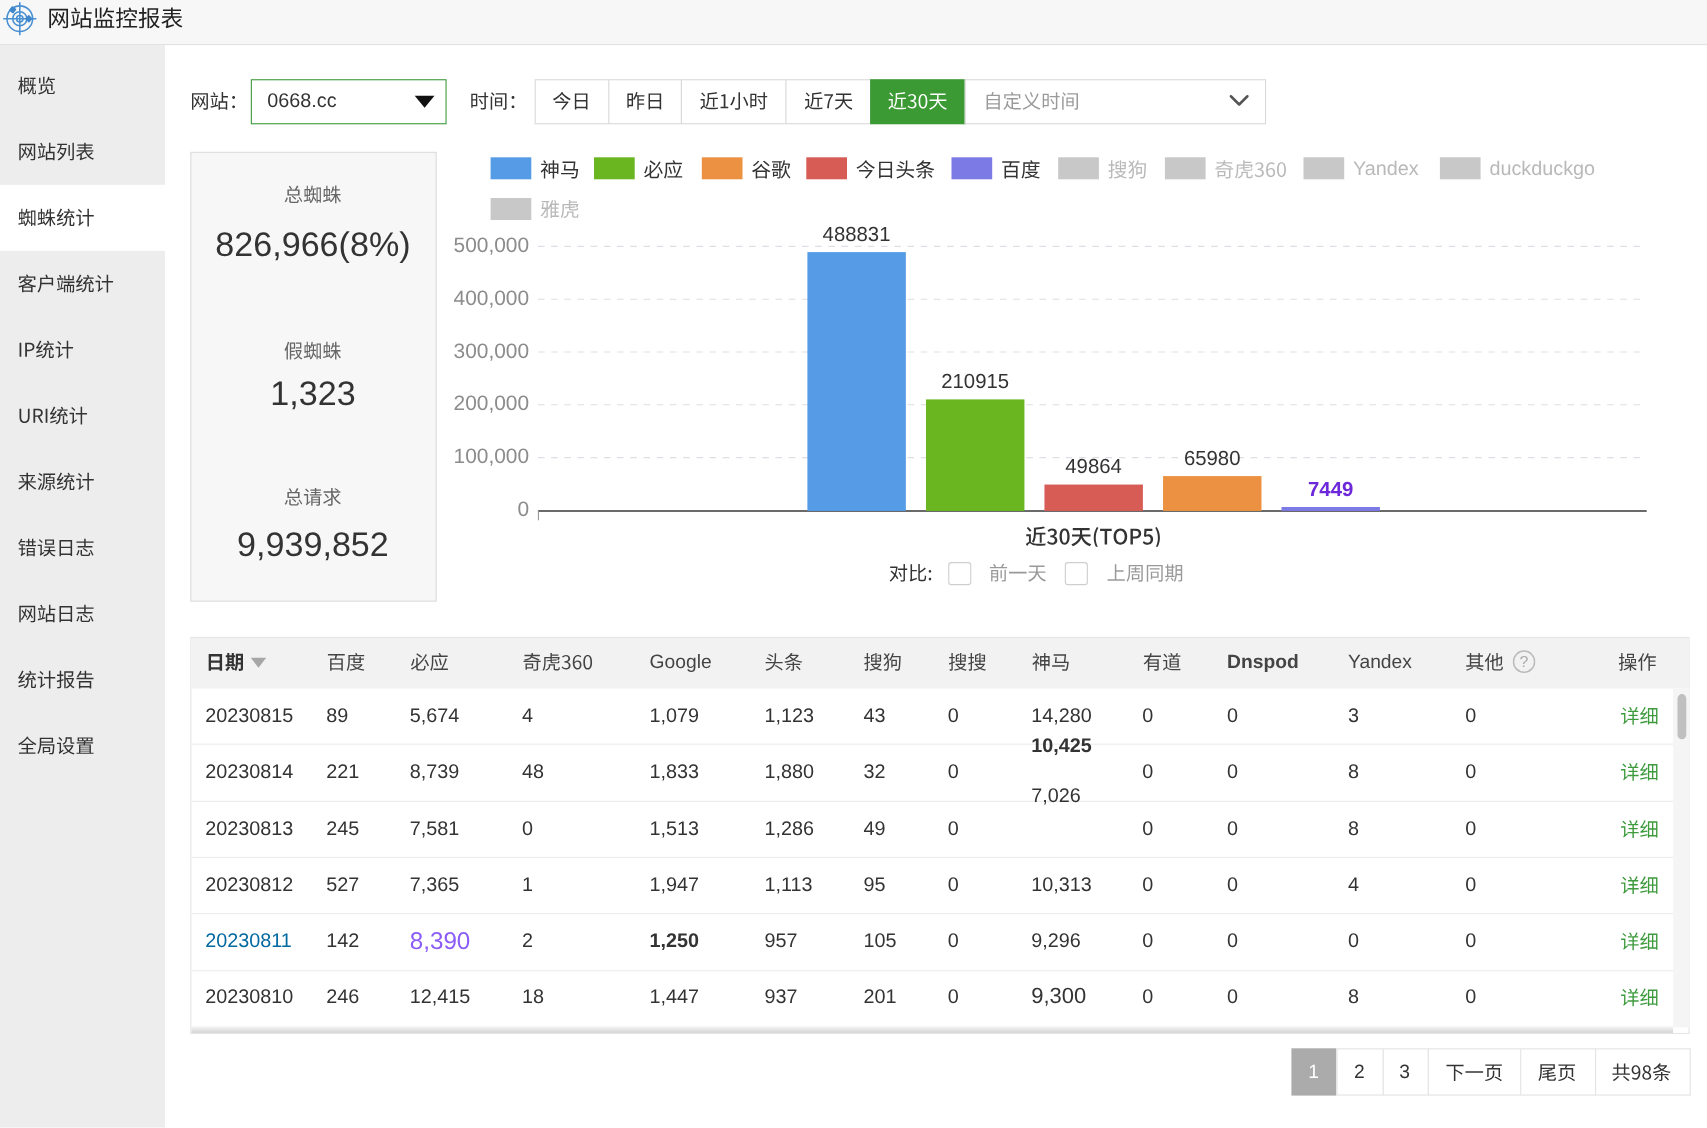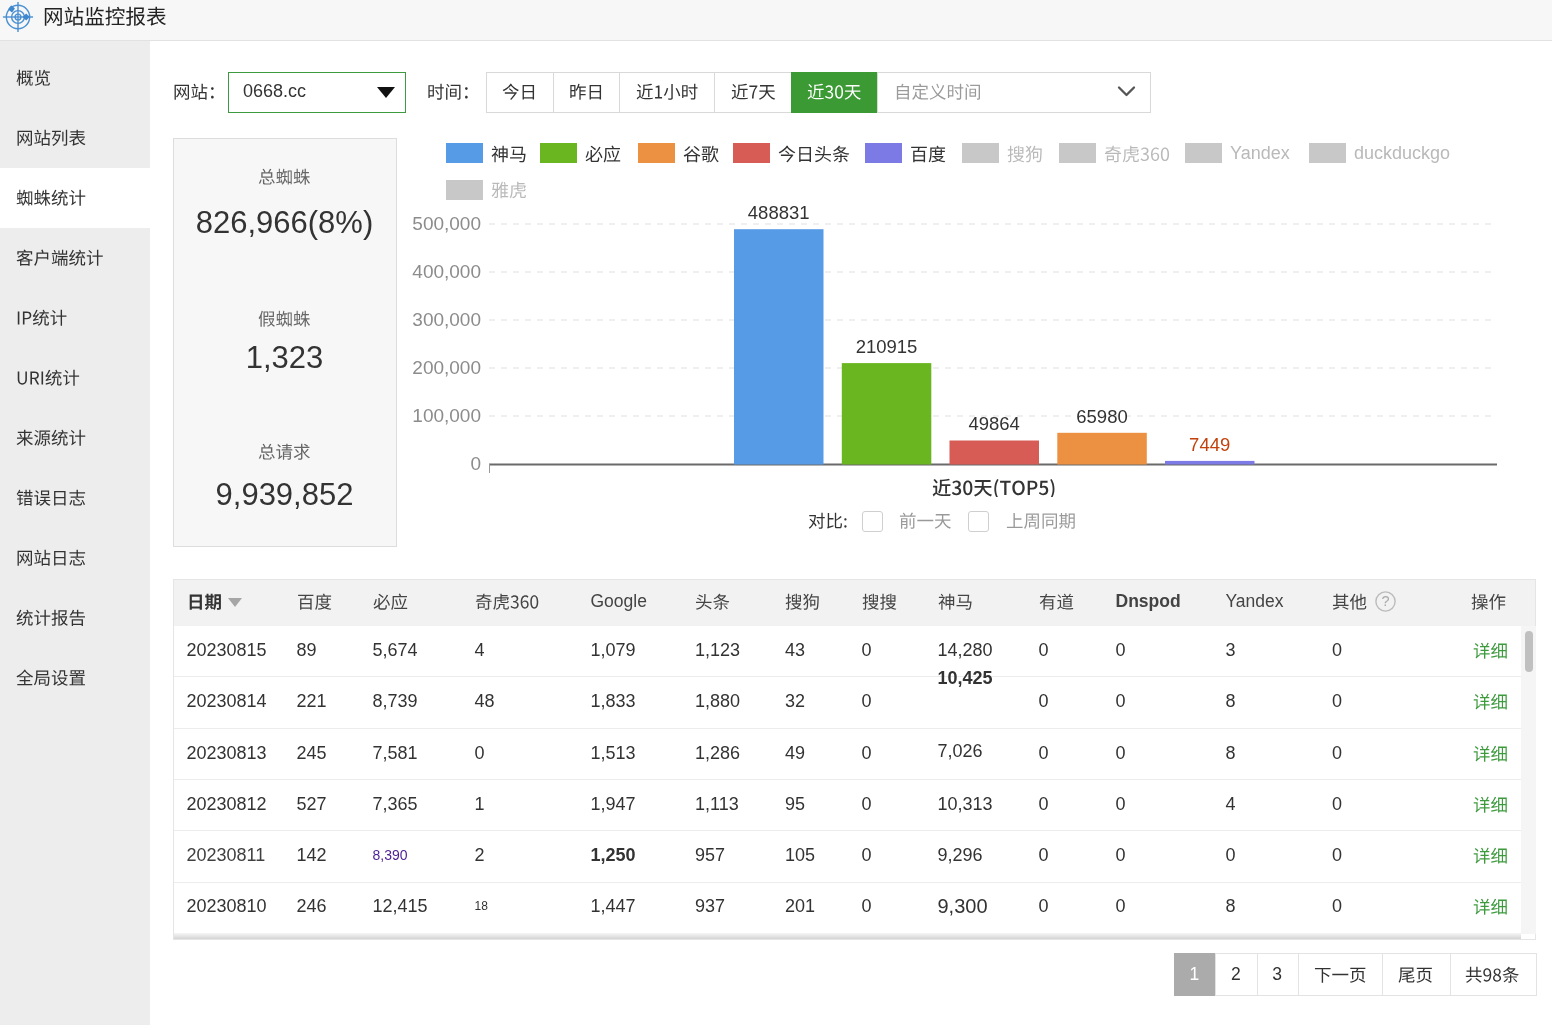--- a/index.html
+++ b/index.html
@@ -154,21 +154,21 @@
 <div style="position:absolute;top:211.7px;height:24.7px;line-height:24.7px;font-size:19px;color:#8c8c8c;font-weight:400;white-space:nowrap;left:481px;transform:translateX(-100%)">500,000</div>
 <div style="position:absolute;top:259.6px;height:24.7px;line-height:24.7px;font-size:19px;color:#8c8c8c;font-weight:400;white-space:nowrap;left:481px;transform:translateX(-100%)">400,000</div>
 <div style="position:absolute;top:307.6px;height:24.7px;line-height:24.7px;font-size:19px;color:#8c8c8c;font-weight:400;white-space:nowrap;left:481px;transform:translateX(-100%)">300,000</div>
 <div style="position:absolute;top:355.6px;height:24.7px;line-height:24.7px;font-size:19px;color:#8c8c8c;font-weight:400;white-space:nowrap;left:481px;transform:translateX(-100%)">200,000</div>
 <div style="position:absolute;top:403.6px;height:24.7px;line-height:24.7px;font-size:19px;color:#8c8c8c;font-weight:400;white-space:nowrap;left:481px;transform:translateX(-100%)">100,000</div>
 <div style="position:absolute;top:451.6px;height:24.7px;line-height:24.7px;font-size:19px;color:#8c8c8c;font-weight:400;white-space:nowrap;left:481px;transform:translateX(-100%)">0</div>
 <div style="position:absolute;top:200.8px;height:24.1px;line-height:24.1px;font-size:18.5px;color:#333;font-weight:400;white-space:nowrap;left:778.7px;transform:translateX(-50%)">488831</div>
 <div style="position:absolute;top:335.4px;height:24.1px;line-height:24.1px;font-size:18.5px;color:#333;font-weight:400;white-space:nowrap;left:886.5px;transform:translateX(-50%)">210915</div>
 <div style="position:absolute;top:412.4px;height:24.1px;line-height:24.1px;font-size:18.5px;color:#333;font-weight:400;white-space:nowrap;left:994.2px;transform:translateX(-50%)">49864</div>
 <div style="position:absolute;top:404.9px;height:24.1px;line-height:24.1px;font-size:18.5px;color:#333;font-weight:400;white-space:nowrap;left:1102px;transform:translateX(-50%)">65980</div>
-<div style="position:absolute;top:433.4px;height:24.1px;line-height:24.1px;font-size:18.5px;color:#c2410c;font-weight:400;white-space:nowrap;left:1209.7px;transform:translateX(-50%)">7449</div>
+<div style="position:absolute;top:433.4px;height:24.1px;line-height:24.1px;font-size:18.5px;color:#6d28d9;font-weight:700;white-space:nowrap;left:1209.7px;transform:translateX(-50%)">7449</div>
 <div style="position:absolute;left:931.9px;top:477.9px;line-height:0"><svg class="" width="124.2" height="19.3" viewBox="0 0 124.2 19.3">
       <path fill="#333" transform="translate(0,16.98) scale(0.019300,-0.019300)" d="M72 779C126 724 192 648 220 599L298 653C266 701 198 774 145 825ZM859 843C756 812 569 792 409 785V564C409 436 401 260 316 135C337 124 380 95 396 78C470 185 495 337 502 467H684V83H777V467H955V556H505V563V708C656 717 820 737 937 773ZM268 484H50V391H176V128C133 110 82 68 32 15L96 -73C140 -9 186 53 219 53C241 53 274 20 318 -5C389 -47 473 -59 599 -59C698 -59 871 -53 942 -48C944 -22 959 25 970 51C871 38 715 30 602 30C490 30 402 36 335 76C306 93 286 109 268 120ZM1268 -14C1403 -14 1514 65 1514 198C1514 297 1447 361 1363 383V387C1441 416 1490 475 1490 560C1490 681 1396 750 1264 750C1179 750 1112 713 1053 661L1113 589C1156 630 1203 657 1260 657C1330 657 1373 617 1373 552C1373 478 1325 424 1180 424V338C1346 338 1397 285 1397 204C1397 127 1341 82 1258 82C1182 82 1128 119 1084 162L1028 88C1078 33 1152 -14 1268 -14ZM1856 -14C1999 -14 2093 115 2093 371C2093 625 1999 750 1856 750C1711 750 1617 626 1617 371C1617 115 1711 -14 1856 -14ZM1856 78C1781 78 1728 159 1728 371C1728 582 1781 659 1856 659C1930 659 1983 582 1983 371C1983 159 1930 78 1856 78ZM2205 467V370H2560C2521 235 2423 94 2176 0C2197 -19 2226 -58 2238 -81C2479 14 2591 153 2642 294C2724 112 2852 -16 3047 -79C3061 -53 3090 -13 3112 8C2911 63 2778 193 2708 370H3077V467H2678C2681 500 2682 532 2682 563V675H3035V772H2241V675H2583V564C2583 533 2582 501 2578 467ZM3377 -199 3449 -167C3363 -24 3324 145 3324 313C3324 480 3363 649 3449 793L3377 825C3284 673 3229 510 3229 313C3229 114 3284 -47 3377 -199ZM3742 0H3860V639H4076V737H3527V639H3742ZM4484 -14C4674 -14 4805 134 4805 371C4805 608 4674 750 4484 750C4295 750 4163 609 4163 371C4163 134 4295 -14 4484 -14ZM4484 88C4362 88 4283 199 4283 371C4283 543 4362 649 4484 649C4606 649 4686 543 4686 371C4686 199 4606 88 4484 88ZM4958 0H5074V279H5185C5345 279 5463 353 5463 513C5463 680 5345 737 5181 737H4958ZM5074 373V643H5170C5287 643 5348 611 5348 513C5348 418 5291 373 5175 373ZM5777 -14C5906 -14 6025 79 6025 242C6025 403 5924 476 5801 476C5762 476 5732 467 5700 451L5717 639H5990V737H5617L5595 387L5652 350C5694 378 5722 391 5769 391C5853 391 5909 335 5909 239C5909 140 5846 82 5764 82C5686 82 5633 118 5591 160L5536 85C5588 34 5661 -14 5777 -14ZM6197 -199C6291 -47 6346 114 6346 313C6346 510 6291 673 6197 825L6125 793C6211 649 6251 480 6251 313C6251 145 6211 -24 6125 -167Z"></path>
     </svg></div>
 <div style="position:absolute;left:808.0px;top:511.8px;line-height:0"><svg class="" width="39.9" height="17.5" viewBox="0 0 39.9 17.5">
       <path fill="#333" transform="translate(0,15.40) scale(0.017500,-0.017500)" d="M502 394C549 323 594 228 610 168L676 201C660 261 612 353 563 422ZM91 453C152 398 217 333 275 267C215 139 136 42 45 -17C63 -32 86 -60 98 -78C190 -12 268 80 329 203C374 147 411 94 435 49L495 104C466 156 419 218 364 281C410 396 443 533 460 695L411 709L398 706H70V635H378C363 527 339 430 307 344C254 399 198 453 144 500ZM765 840V599H482V527H765V22C765 4 758 -1 741 -2C724 -2 668 -3 605 0C615 -23 626 -58 630 -79C715 -79 766 -77 796 -64C827 -51 839 -28 839 22V527H959V599H839V840ZM1125 -72C1148 -55 1185 -39 1459 50C1455 68 1453 102 1454 126L1208 50V456H1456V531H1208V829H1129V69C1129 26 1105 3 1088 -7C1101 -22 1119 -54 1125 -72ZM1534 835V87C1534 -24 1561 -54 1657 -54C1676 -54 1791 -54 1811 -54C1913 -54 1933 15 1942 215C1921 220 1889 235 1870 250C1863 65 1856 18 1806 18C1780 18 1685 18 1665 18C1620 18 1611 28 1611 85V377C1722 440 1841 516 1928 590L1865 656C1804 593 1707 516 1611 457V835ZM2139 390C2175 390 2205 418 2205 460C2205 501 2175 530 2139 530C2102 530 2073 501 2073 460C2073 418 2102 390 2139 390ZM2139 -13C2175 -13 2205 15 2205 56C2205 98 2175 126 2139 126C2102 126 2073 98 2073 56C2073 15 2102 -13 2139 -13Z"></path>
     </svg></div>
 <div style="position:absolute;left:862px;top:511px;width:21px;height:21px;background:#fff;border:1px solid #cfcfcf;box-sizing:border-box;border-radius:3px;"></div>
 <div style="position:absolute;left:898.5px;top:511.8px;line-height:0"><svg class="" width="52.5" height="17.5" viewBox="0 0 52.5 17.5">
       <path fill="#999" transform="translate(0,15.40) scale(0.017500,-0.017500)" d="M604 514V104H674V514ZM807 544V14C807 -1 802 -5 786 -5C769 -6 715 -6 654 -4C665 -24 677 -56 681 -76C758 -77 809 -75 839 -63C870 -51 881 -30 881 13V544ZM723 845C701 796 663 730 629 682H329L378 700C359 740 316 799 278 841L208 816C244 775 281 721 300 682H53V613H947V682H714C743 723 775 773 803 819ZM409 301V200H187V301ZM409 360H187V459H409ZM116 523V-75H187V141H409V7C409 -6 405 -10 391 -10C378 -11 332 -11 281 -9C291 -28 302 -57 307 -76C374 -76 419 -75 446 -63C474 -52 482 -32 482 6V523ZM1044 431V349H1960V431ZM2066 455V379H2434C2398 238 2300 90 2042 -15C2058 -30 2081 -60 2091 -78C2346 27 2455 175 2501 323C2582 127 2715 -11 2915 -77C2926 -56 2949 -26 2966 -10C2763 49 2625 189 2555 379H2937V455H2528C2532 494 2533 532 2533 568V687H2894V763H2102V687H2454V568C2454 532 2453 494 2448 455Z"></path>
     </svg></div>
@@ -254,21 +254,21 @@
     </svg></div>
 <div style="position:absolute;left:173.5px;top:727.6px;width:1347.5px;height:1px;background:#ececec;"></div>
 <div style="position:absolute;top:741.5px;height:23.4px;line-height:23.4px;font-size:18px;color:#333;font-weight:400;white-space:nowrap;left:186.5px">20230813</div>
 <div style="position:absolute;top:741.5px;height:23.4px;line-height:23.4px;font-size:18px;color:#333;font-weight:400;white-space:nowrap;left:296.5px">245</div>
 <div style="position:absolute;top:741.5px;height:23.4px;line-height:23.4px;font-size:18px;color:#333;font-weight:400;white-space:nowrap;left:372.5px">7,581</div>
 <div style="position:absolute;top:741.5px;height:23.4px;line-height:23.4px;font-size:18px;color:#333;font-weight:400;white-space:nowrap;left:474.5px">0</div>
 <div style="position:absolute;top:741.5px;height:23.4px;line-height:23.4px;font-size:18px;color:#333;font-weight:400;white-space:nowrap;left:590.5px">1,513</div>
 <div style="position:absolute;top:741.5px;height:23.4px;line-height:23.4px;font-size:18px;color:#333;font-weight:400;white-space:nowrap;left:695px">1,286</div>
 <div style="position:absolute;top:741.5px;height:23.4px;line-height:23.4px;font-size:18px;color:#333;font-weight:400;white-space:nowrap;left:785px">49</div>
 <div style="position:absolute;top:741.5px;height:23.4px;line-height:23.4px;font-size:18px;color:#333;font-weight:400;white-space:nowrap;left:861.5px">0</div>
-<div style="position:absolute;top:740px;height:23.4px;line-height:23.4px;font-size:18px;color:#333;font-weight:400;white-space:nowrap;left:937.5px">7,026</div>
+<div style="position:absolute;top:712px;height:23.4px;line-height:23.4px;font-size:18px;color:#333;font-weight:400;white-space:nowrap;left:937.5px">7,026</div>
 <div style="position:absolute;top:741.5px;height:23.4px;line-height:23.4px;font-size:18px;color:#333;font-weight:400;white-space:nowrap;left:1038.5px">0</div>
 <div style="position:absolute;top:741.5px;height:23.4px;line-height:23.4px;font-size:18px;color:#333;font-weight:400;white-space:nowrap;left:1115.5px">0</div>
 <div style="position:absolute;top:741.5px;height:23.4px;line-height:23.4px;font-size:18px;color:#333;font-weight:400;white-space:nowrap;left:1225.5px">8</div>
 <div style="position:absolute;top:741.5px;height:23.4px;line-height:23.4px;font-size:18px;color:#333;font-weight:400;white-space:nowrap;left:1332px">0</div>
 <div style="position:absolute;left:1473.0px;top:744.5px;line-height:0"><svg class="" width="35.0" height="17.5" viewBox="0 0 35.0 17.5">
       <path fill="#3d9a3d" transform="translate(0,15.40) scale(0.017500,-0.017500)" d="M107 768C161 722 229 657 262 615L312 670C280 711 210 773 155 817ZM454 811C488 760 525 692 539 649L608 678C593 721 555 786 520 836ZM187 -60V-59C202 -39 229 -17 391 111C383 125 372 153 365 174L266 99V526H40V453H195V91C195 42 164 9 146 -6C159 -17 180 -44 187 -60ZM826 843C804 784 767 704 732 648H399V579H630V441H430V372H630V231H375V160H630V-79H705V160H953V231H705V372H899V441H705V579H931V648H812C842 698 875 761 902 817ZM1037 53 1050 -21C1148 -1 1281 24 1410 50L1405 118C1270 93 1130 67 1037 53ZM1058 424C1074 432 1099 437 1243 454C1191 389 1144 336 1123 317C1088 282 1062 259 1040 254C1049 235 1060 199 1064 184C1086 196 1122 204 1408 250C1405 265 1404 294 1404 314L1178 282C1263 366 1348 470 1422 576L1357 616C1338 584 1316 552 1294 522L1141 508C1206 594 1272 704 1324 813L1251 844C1201 722 1121 593 1095 560C1070 525 1052 502 1033 498C1041 478 1054 440 1058 424ZM1647 70H1503V353H1647ZM1716 70V353H1858V70ZM1433 788V-65H1503V0H1858V-57H1930V788ZM1647 424H1503V713H1647ZM1716 424V713H1858V424Z"></path>
     </svg></div>
 <div style="position:absolute;left:173.5px;top:778.9px;width:1347.5px;height:1px;background:#ececec;"></div>
 <div style="position:absolute;top:792.8px;height:23.4px;line-height:23.4px;font-size:18px;color:#333;font-weight:400;white-space:nowrap;left:186.5px">20230812</div>
 <div style="position:absolute;top:792.8px;height:23.4px;line-height:23.4px;font-size:18px;color:#333;font-weight:400;white-space:nowrap;left:296.5px">527</div>
@@ -280,41 +280,41 @@
 <div style="position:absolute;top:792.8px;height:23.4px;line-height:23.4px;font-size:18px;color:#333;font-weight:400;white-space:nowrap;left:861.5px">0</div>
 <div style="position:absolute;top:792.8px;height:23.4px;line-height:23.4px;font-size:18px;color:#333;font-weight:400;white-space:nowrap;left:937.5px">10,313</div>
 <div style="position:absolute;top:792.8px;height:23.4px;line-height:23.4px;font-size:18px;color:#333;font-weight:400;white-space:nowrap;left:1038.5px">0</div>
 <div style="position:absolute;top:792.8px;height:23.4px;line-height:23.4px;font-size:18px;color:#333;font-weight:400;white-space:nowrap;left:1115.5px">0</div>
 <div style="position:absolute;top:792.8px;height:23.4px;line-height:23.4px;font-size:18px;color:#333;font-weight:400;white-space:nowrap;left:1225.5px">4</div>
 <div style="position:absolute;top:792.8px;height:23.4px;line-height:23.4px;font-size:18px;color:#333;font-weight:400;white-space:nowrap;left:1332px">0</div>
 <div style="position:absolute;left:1473.0px;top:795.8px;line-height:0"><svg class="" width="35.0" height="17.5" viewBox="0 0 35.0 17.5">
       <path fill="#3d9a3d" transform="translate(0,15.40) scale(0.017500,-0.017500)" d="M107 768C161 722 229 657 262 615L312 670C280 711 210 773 155 817ZM454 811C488 760 525 692 539 649L608 678C593 721 555 786 520 836ZM187 -60V-59C202 -39 229 -17 391 111C383 125 372 153 365 174L266 99V526H40V453H195V91C195 42 164 9 146 -6C159 -17 180 -44 187 -60ZM826 843C804 784 767 704 732 648H399V579H630V441H430V372H630V231H375V160H630V-79H705V160H953V231H705V372H899V441H705V579H931V648H812C842 698 875 761 902 817ZM1037 53 1050 -21C1148 -1 1281 24 1410 50L1405 118C1270 93 1130 67 1037 53ZM1058 424C1074 432 1099 437 1243 454C1191 389 1144 336 1123 317C1088 282 1062 259 1040 254C1049 235 1060 199 1064 184C1086 196 1122 204 1408 250C1405 265 1404 294 1404 314L1178 282C1263 366 1348 470 1422 576L1357 616C1338 584 1316 552 1294 522L1141 508C1206 594 1272 704 1324 813L1251 844C1201 722 1121 593 1095 560C1070 525 1052 502 1033 498C1041 478 1054 440 1058 424ZM1647 70H1503V353H1647ZM1716 70V353H1858V70ZM1433 788V-65H1503V0H1858V-57H1930V788ZM1647 424H1503V713H1647ZM1716 424V713H1858V424Z"></path>
     </svg></div>
 <div style="position:absolute;left:173.5px;top:830.2px;width:1347.5px;height:1px;background:#ececec;"></div>
-<div style="position:absolute;top:844.1px;height:23.4px;line-height:23.4px;font-size:18px;color:#404040;font-weight:400;white-space:nowrap;left:186.5px">20230811</div>
+<div style="position:absolute;top:844.1px;height:23.4px;line-height:23.4px;font-size:18px;color:#0369a1;font-weight:400;white-space:nowrap;left:186.5px">20230811</div>
 <div style="position:absolute;top:844.1px;height:23.4px;line-height:23.4px;font-size:18px;color:#333;font-weight:400;white-space:nowrap;left:296.5px">142</div>
-<div style="position:absolute;top:844.1px;height:23.4px;line-height:23.4px;font-size:14px;color:#4c1d95;font-weight:400;white-space:nowrap;left:372.5px">8,390</div>
+<div style="position:absolute;top:844.1px;height:23.4px;line-height:23.4px;font-size:22px;color:#8b5cf6;font-weight:400;white-space:nowrap;left:372.5px">8,390</div>
 <div style="position:absolute;top:844.1px;height:23.4px;line-height:23.4px;font-size:18px;color:#333;font-weight:400;white-space:nowrap;left:474.5px">2</div>
 <div style="position:absolute;top:844.1px;height:23.4px;line-height:23.4px;font-size:18px;color:#333;font-weight:700;white-space:nowrap;left:590.5px">1,250</div>
 <div style="position:absolute;top:844.1px;height:23.4px;line-height:23.4px;font-size:18px;color:#333;font-weight:400;white-space:nowrap;left:695px">957</div>
 <div style="position:absolute;top:844.1px;height:23.4px;line-height:23.4px;font-size:18px;color:#333;font-weight:400;white-space:nowrap;left:785px">105</div>
 <div style="position:absolute;top:844.1px;height:23.4px;line-height:23.4px;font-size:18px;color:#333;font-weight:400;white-space:nowrap;left:861.5px">0</div>
 <div style="position:absolute;top:844.1px;height:23.4px;line-height:23.4px;font-size:18px;color:#333;font-weight:400;white-space:nowrap;left:937.5px">9,296</div>
 <div style="position:absolute;top:844.1px;height:23.4px;line-height:23.4px;font-size:18px;color:#333;font-weight:400;white-space:nowrap;left:1038.5px">0</div>
 <div style="position:absolute;top:844.1px;height:23.4px;line-height:23.4px;font-size:18px;color:#333;font-weight:400;white-space:nowrap;left:1115.5px">0</div>
 <div style="position:absolute;top:844.1px;height:23.4px;line-height:23.4px;font-size:18px;color:#333;font-weight:400;white-space:nowrap;left:1225.5px">0</div>
 <div style="position:absolute;top:844.1px;height:23.4px;line-height:23.4px;font-size:18px;color:#333;font-weight:400;white-space:nowrap;left:1332px">0</div>
 <div style="position:absolute;left:1473.0px;top:847.1px;line-height:0"><svg class="" width="35.0" height="17.5" viewBox="0 0 35.0 17.5">
       <path fill="#3d9a3d" transform="translate(0,15.40) scale(0.017500,-0.017500)" d="M107 768C161 722 229 657 262 615L312 670C280 711 210 773 155 817ZM454 811C488 760 525 692 539 649L608 678C593 721 555 786 520 836ZM187 -60V-59C202 -39 229 -17 391 111C383 125 372 153 365 174L266 99V526H40V453H195V91C195 42 164 9 146 -6C159 -17 180 -44 187 -60ZM826 843C804 784 767 704 732 648H399V579H630V441H430V372H630V231H375V160H630V-79H705V160H953V231H705V372H899V441H705V579H931V648H812C842 698 875 761 902 817ZM1037 53 1050 -21C1148 -1 1281 24 1410 50L1405 118C1270 93 1130 67 1037 53ZM1058 424C1074 432 1099 437 1243 454C1191 389 1144 336 1123 317C1088 282 1062 259 1040 254C1049 235 1060 199 1064 184C1086 196 1122 204 1408 250C1405 265 1404 294 1404 314L1178 282C1263 366 1348 470 1422 576L1357 616C1338 584 1316 552 1294 522L1141 508C1206 594 1272 704 1324 813L1251 844C1201 722 1121 593 1095 560C1070 525 1052 502 1033 498C1041 478 1054 440 1058 424ZM1647 70H1503V353H1647ZM1716 70V353H1858V70ZM1433 788V-65H1503V0H1858V-57H1930V788ZM1647 424H1503V713H1647ZM1716 424V713H1858V424Z"></path>
     </svg></div>
 <div style="position:absolute;left:173.5px;top:881.5px;width:1347.5px;height:1px;background:#ececec;"></div>
 <div style="position:absolute;top:895.4px;height:23.4px;line-height:23.4px;font-size:18px;color:#333;font-weight:400;white-space:nowrap;left:186.5px">20230810</div>
 <div style="position:absolute;top:895.4px;height:23.4px;line-height:23.4px;font-size:18px;color:#333;font-weight:400;white-space:nowrap;left:296.5px">246</div>
 <div style="position:absolute;top:895.4px;height:23.4px;line-height:23.4px;font-size:18px;color:#333;font-weight:400;white-space:nowrap;left:372.5px">12,415</div>
-<div style="position:absolute;top:895.4px;height:23.4px;line-height:23.4px;font-size:12px;color:#333;font-weight:400;white-space:nowrap;left:474.5px">18</div>
+<div style="position:absolute;top:895.4px;height:23.4px;line-height:23.4px;font-size:18px;color:#333;font-weight:400;white-space:nowrap;left:474.5px">18</div>
 <div style="position:absolute;top:895.4px;height:23.4px;line-height:23.4px;font-size:18px;color:#333;font-weight:400;white-space:nowrap;left:590.5px">1,447</div>
 <div style="position:absolute;top:895.4px;height:23.4px;line-height:23.4px;font-size:18px;color:#333;font-weight:400;white-space:nowrap;left:695px">937</div>
 <div style="position:absolute;top:895.4px;height:23.4px;line-height:23.4px;font-size:18px;color:#333;font-weight:400;white-space:nowrap;left:785px">201</div>
 <div style="position:absolute;top:895.4px;height:23.4px;line-height:23.4px;font-size:18px;color:#333;font-weight:400;white-space:nowrap;left:861.5px">0</div>
 <div style="position:absolute;top:895.4px;height:23.4px;line-height:23.4px;font-size:20px;color:#333;font-weight:400;white-space:nowrap;left:937.5px">9,300</div>
 <div style="position:absolute;top:895.4px;height:23.4px;line-height:23.4px;font-size:18px;color:#333;font-weight:400;white-space:nowrap;left:1038.5px">0</div>
 <div style="position:absolute;top:895.4px;height:23.4px;line-height:23.4px;font-size:18px;color:#333;font-weight:400;white-space:nowrap;left:1115.5px">0</div>
 <div style="position:absolute;top:895.4px;height:23.4px;line-height:23.4px;font-size:18px;color:#333;font-weight:400;white-space:nowrap;left:1225.5px">8</div>
 <div style="position:absolute;top:895.4px;height:23.4px;line-height:23.4px;font-size:18px;color:#333;font-weight:400;white-space:nowrap;left:1332px">0</div>
 <div style="position:absolute;left:1473.0px;top:898.4px;line-height:0"><svg class="" width="35.0" height="17.5" viewBox="0 0 35.0 17.5">

